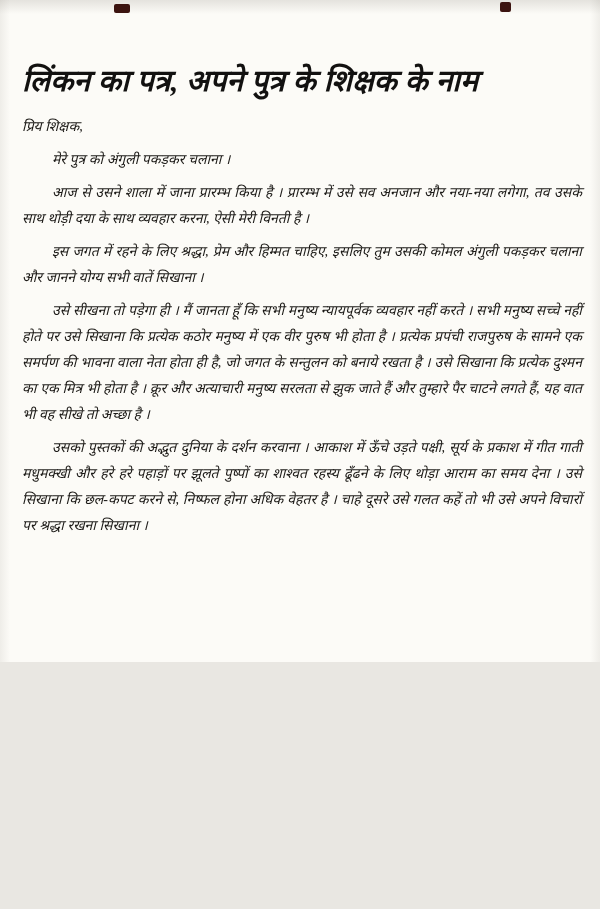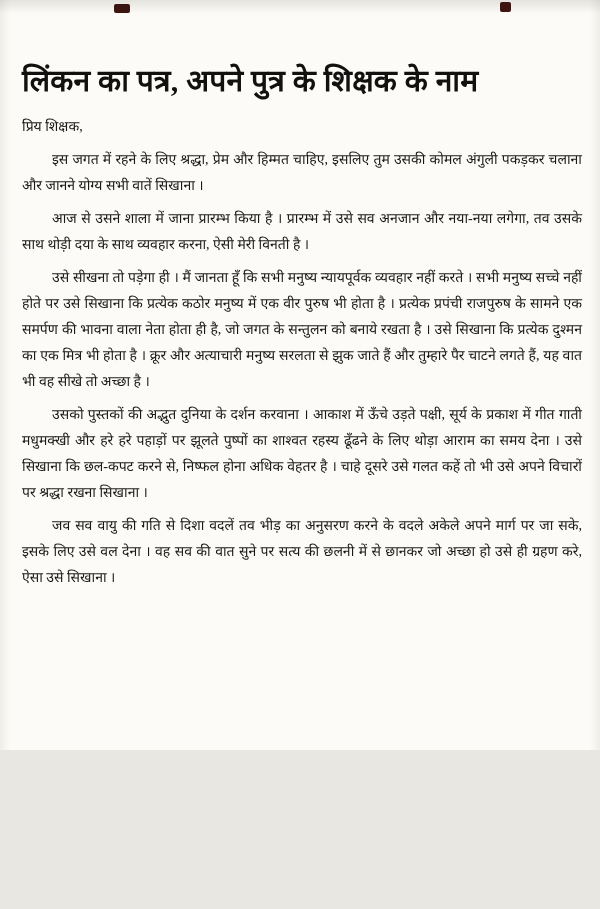--- a/index.html
+++ b/index.html
@@ -4,32 +4,33 @@
   <style>
     html, body {
       margin: 0;
       padding: 0;
       background: #e9e7e2;
       font-family: "Liberation Serif", "DejaVu Serif", serif;
     }
     .page {
       position: relative;
       width: 600px;
-      height: 750px;
+      height: 662px;
       margin: 0 auto;
       background: #fcfbf7;
       color: #171513;
       overflow: hidden;
       box-sizing: border-box;
       padding: 0 18px 0 22px;
       
       background-image:
         linear-gradient(to bottom, rgba(120,115,105,0.18), rgba(120,115,105,0) 14px),
         linear-gradient(to right, rgba(120,115,105,0.10), rgba(120,115,105,0) 10px),
         linear-gradient(to left, rgba(120,115,105,0.10), rgba(120,115,105,0) 10px);
+      font-style: italic;
     }
     .scan-mark {
       position: absolute;
       background: #3c1410;
       border-radius: 2px;
     }
     .scan-mark.m1 { left: 114px; top: 4px; width: 16px; height: 9px; }
     .scan-mark.m2 { left: 500px; top: 2px; width: 11px; height: 10px; }
     .title {
       margin: 0;
@@ -72,27 +73,27 @@
 <div class="page">
 
   <div class="scan-mark m1"></div>
   <div class="scan-mark m2"></div>
 
   <h1 class="title">लिंकन का पत्र, अपने पुत्र के शिक्षक के नाम</h1>
 
   <div class="body-text">
     <p class="salutation">प्रिय शिक्षक,</p>
 
+    <p class="para">मेरे पुत्र को अंगुली पकड़कर चलाना ।</p>
+
+    <p class="para">आज से उसने शाला में जाना प्रारम्भ किया है । प्रारम्भ में उसे सव अनजान और नया-नया लगेगा, तव उसके साथ थोड़ी दया के साथ व्यवहार करना, ऐसी मेरी विनती है ।</p>
 
     <p class="para">इस जगत में रहने के लिए श्रद्धा, प्रेम और हिम्मत चाहिए, इसलिए तुम उसकी कोमल अंगुली पकड़कर चलाना और जानने योग्य सभी वातें सिखाना ।</p>
-
-    <p class="para">आज से उसने शाला में जाना प्रारम्भ किया है । प्रारम्भ में उसे सव अनजान और नया-नया लगेगा, तव उसके साथ थोड़ी दया के साथ व्यवहार करना, ऐसी मेरी विनती है ।</p>
 
 
     <p class="para">उसे सीखना तो पड़ेगा ही । मैं जानता हूँ कि सभी मनुष्य न्यायपूर्वक व्यवहार नहीं करते । सभी मनुष्य सच्चे नहीं होते पर उसे सिखाना कि प्रत्येक कठोर मनुष्य में एक वीर पुरुष भी होता है । प्रत्येक प्रपंची राजपुरुष के सामने एक समर्पण की भावना वाला नेता होता ही है, जो जगत के सन्तुलन को बनाये रखता है । उसे सिखाना कि प्रत्येक दुश्मन का एक मित्र भी होता है । क्रूर और अत्याचारी मनुष्य सरलता से झुक जाते हैं और तुम्हारे पैर चाटने लगते हैं, यह वात भी वह सीखे तो अच्छा है ।</p>
 
     <p class="para">उसको पुस्तकों की अद्भुत दुनिया के दर्शन करवाना । आकाश में ऊँचे उड़ते पक्षी, सूर्य के प्रकाश में गीत गाती मधुमक्खी और हरे हरे पहाड़ों पर झूलते पुष्पों का शाश्वत रहस्य ढूँढने के लिए थोड़ा आराम का समय देना । उसे सिखाना कि छल-कपट करने से, निष्फल होना अधिक वेहतर है । चाहे दूसरे उसे गलत कहें तो भी उसे अपने विचारों पर श्रद्धा रखना सिखाना ।</p>
 
-    <p class="para">जव सव वायु की गति से दिशा वदलें तव भीड़ का अनुसरण करने के वदले अकेले अपने मार्ग पर जा सके, इसके लिए उसे वल देना । वह सव की वात सुने पर सत्य की छलनी में से छानकर जो अच्छा हो उसे ही ग्रहण करे, ऐसा उसे सिखाना ।</p>
 
   </div>
 
 </div>
 
 </body></html>

